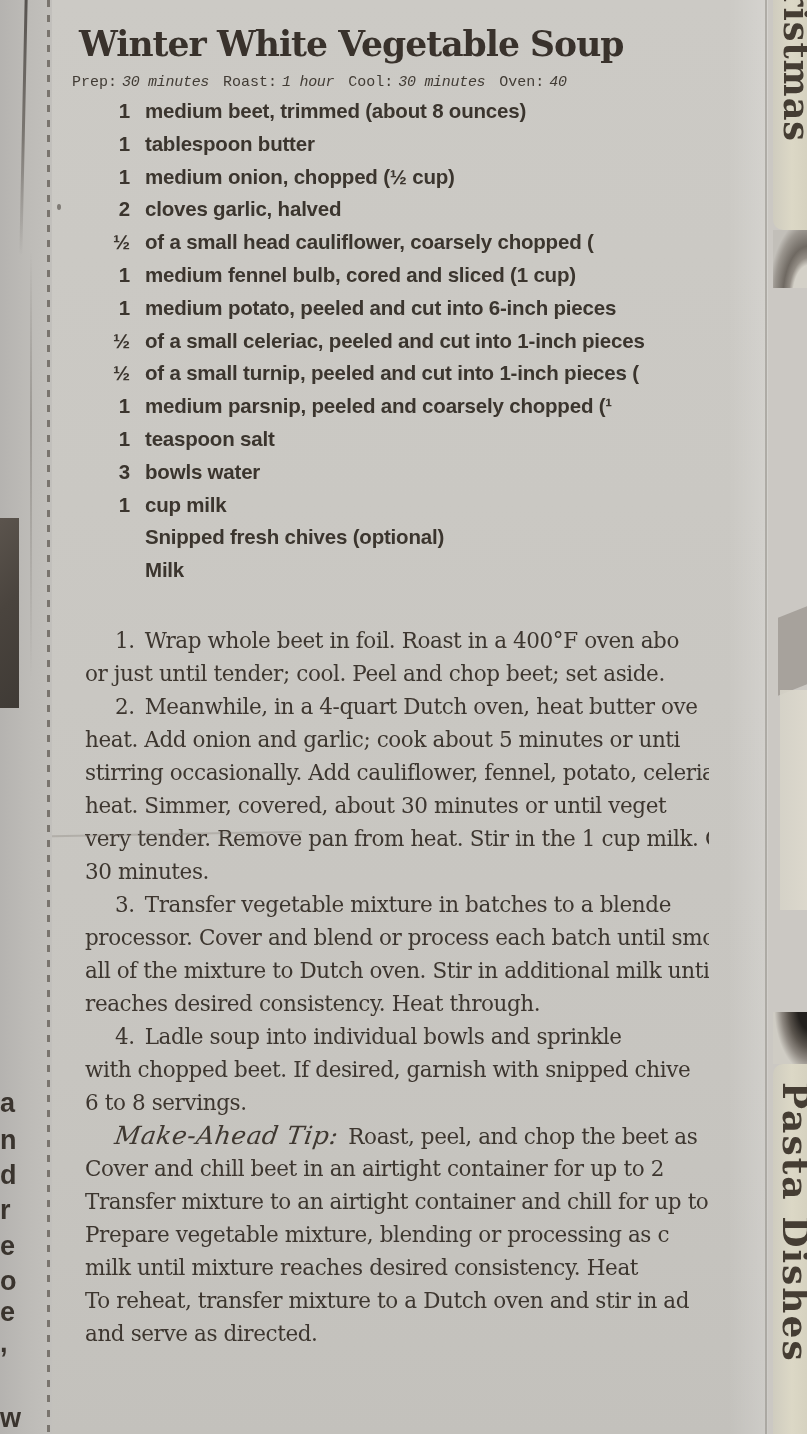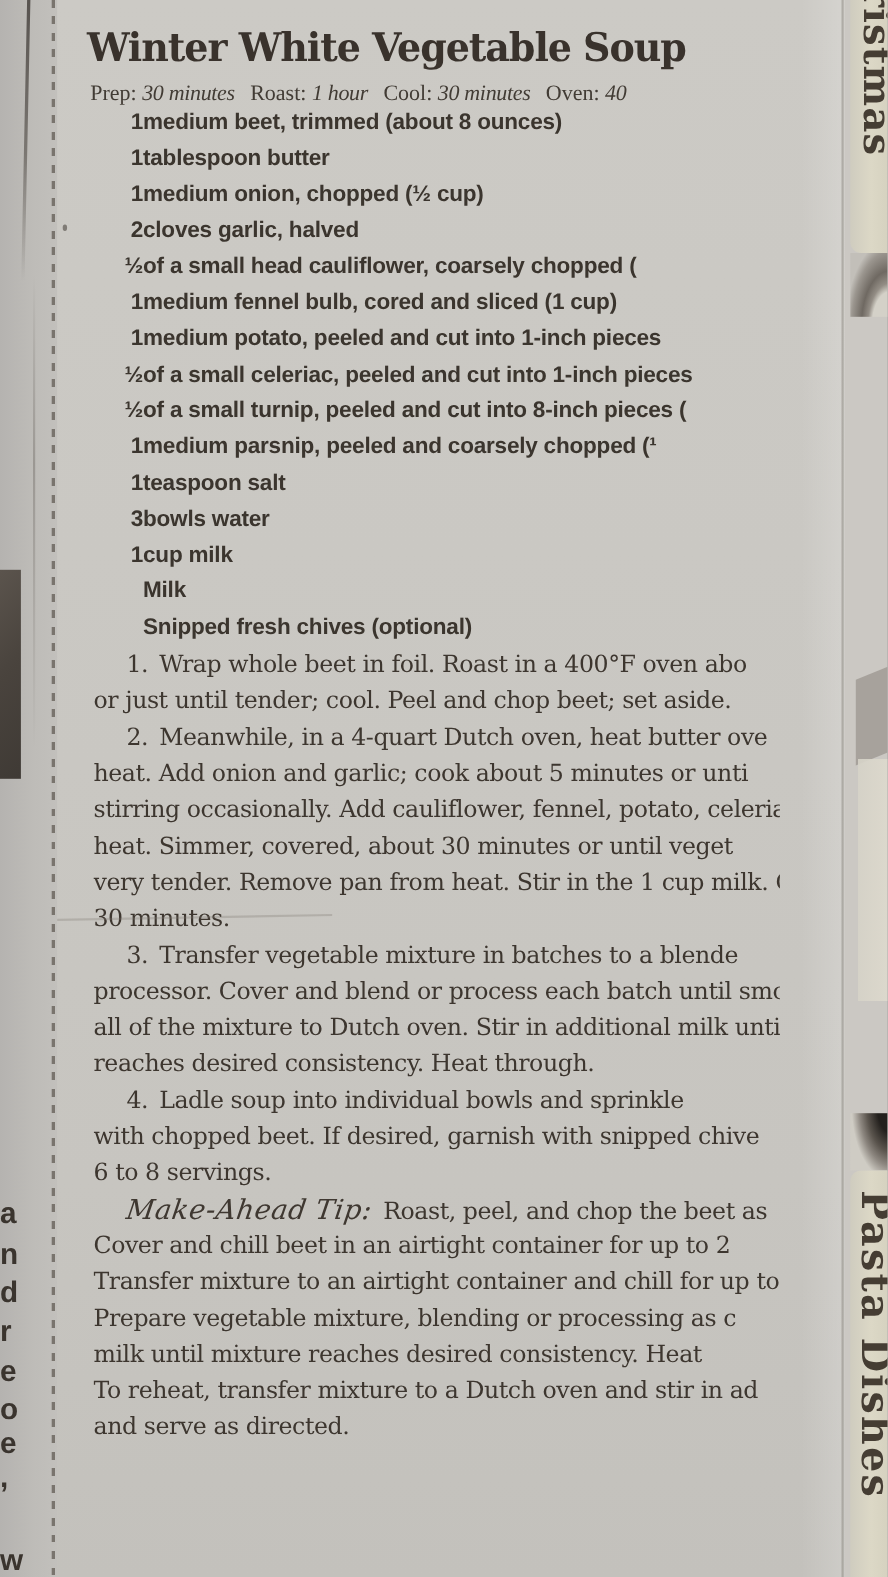--- a/index.html
+++ b/index.html
@@ -23,31 +23,31 @@
           background:repeating-linear-gradient(180deg,#615b54 0px,#615b54 7px,rgba(0,0,0,0) 7px,rgba(0,0,0,0) 15px);
           opacity:.75;}
   
   .page{position:absolute;left:52px;top:0;width:716px;height:100%;
         background:linear-gradient(180deg,#cccac5 0%,#cac8c3 35%,#c7c5c0 75%,#c3c1bc 100%);}
   .page::after{content:"";position:absolute;right:0;top:0;width:40px;height:100%;
         background:linear-gradient(90deg,rgba(255,255,255,0),rgba(255,255,255,.18));}
   .title{position:absolute;left:27px;top:22px;white-space:nowrap;
          font-family:"DejaVu Serif",serif;font-weight:bold;font-size:36px;
          letter-spacing:-1px;color:#39322c;transform:scaleX(.96);transform-origin:left;}
-  .meta{position:absolute;left:30px;top:74px;white-space:nowrap;
-        font-family:Liberation Serif, serif;font-size:20px;color:#423c35;}
+  .meta{position:absolute;left:20px;top:74px;white-space:nowrap;
+        font-family:Liberation Mono, monospace;font-size:15px;color:#423c35;}
   .meta .seg{margin-right:14px;}
   .meta .val{font-style:italic;margin-left:5px;letter-spacing:-.3px;}
   .ingredients{position:absolute;left:30px;top:99px;width:650px;overflow:hidden;
                font-family:"Liberation Sans",sans-serif;font-weight:bold;
                font-size:20.5px;color:#3b352e;letter-spacing:-.2px;}
   .ing-row{display:flex;height:32.8px;align-items:flex-start;white-space:nowrap;}
   .ing-amt{width:48px;text-align:right;flex:0 0 48px;}
-  .ing-txt{}
-  .directions{position:absolute;left:33px;top:588px;width:624px;overflow:hidden;
+  .ing-txt{margin-left:15px;}
+  .directions{position:absolute;left:33px;top:624px;width:624px;overflow:hidden;
               font-family:"DejaVu Serif",serif;font-size:21.5px;color:#3d362f;
               letter-spacing:-.4px;}
   .dline{height:33px;line-height:33px;white-space:nowrap;}
   .dline.indent{padding-left:30px;}
   .stepnum{margin-right:10px;}
   .tip-label{font-family:"DejaVu Serif",serif;font-style:italic;font-size:25px;
              letter-spacing:.5px;display:inline-block;transform:skewX(-8deg);
              margin-right:10px;color:#3f3831;}
   .artifact-dot{position:absolute;left:57px;top:204px;width:4px;height:6px;
                 border-radius:50%;background:rgba(66,59,52,.55);}
@@ -122,53 +122,53 @@
         <div class="ing-row">
           <span class="ing-amt">½</span>
           <span class="ing-txt">of a small head cauliflower, coarsely chopped (</span>
         </div>
         <div class="ing-row">
           <span class="ing-amt">1</span>
           <span class="ing-txt">medium fennel bulb, cored and sliced (1 cup)</span>
         </div>
         <div class="ing-row">
           <span class="ing-amt">1</span>
-          <span class="ing-txt">medium potato, peeled and cut into 1-inch pieces</span>
+          <span class="ing-txt">medium potato, peeled and cut into 6-inch pieces</span>
         </div>
         <div class="ing-row">
           <span class="ing-amt">½</span>
           <span class="ing-txt">of a small celeriac, peeled and cut into 1-inch pieces</span>
         </div>
         <div class="ing-row">
           <span class="ing-amt">½</span>
-          <span class="ing-txt">of a small turnip, peeled and cut into 8-inch pieces (</span>
+          <span class="ing-txt">of a small turnip, peeled and cut into 1-inch pieces (</span>
         </div>
         <div class="ing-row">
           <span class="ing-amt">1</span>
           <span class="ing-txt">medium parsnip, peeled and coarsely chopped (¹</span>
         </div>
         <div class="ing-row">
           <span class="ing-amt">1</span>
           <span class="ing-txt">teaspoon salt</span>
         </div>
         <div class="ing-row">
           <span class="ing-amt">3</span>
           <span class="ing-txt">bowls water</span>
         </div>
         <div class="ing-row">
           <span class="ing-amt">1</span>
           <span class="ing-txt">cup milk</span>
         </div>
         <div class="ing-row">
           <span class="ing-amt"></span>
+          <span class="ing-txt">Snipped fresh chives (optional)</span>
+        </div>
+        <div class="ing-row">
+          <span class="ing-amt"></span>
           <span class="ing-txt">Milk</span>
-        </div>
-        <div class="ing-row">
-          <span class="ing-amt"></span>
-          <span class="ing-txt">Snipped fresh chives (optional)</span>
         </div>
       </div>
     <div class="directions" id="directions">
         <div class="dline indent"><span class="stepnum">1.</span><span>Wrap whole beet in foil. Roast in a 400°F oven abo</span></div>
         <div class="dline">or just until tender; cool. Peel and chop beet; set aside.</div>
         <div class="dline indent"><span class="stepnum">2.</span><span>Meanwhile, in a 4-quart Dutch oven, heat butter ove</span></div>
         <div class="dline">heat. Add onion and garlic; cook about 5 minutes or unti</div>
         <div class="dline">stirring occasionally. Add cauliflower, fennel, potato, celeria</div>
         <div class="dline">heat. Simmer, covered, about 30 minutes or until veget</div>
         <div class="dline">very tender. Remove pan from heat. Stir in the 1 cup milk. C</div>

